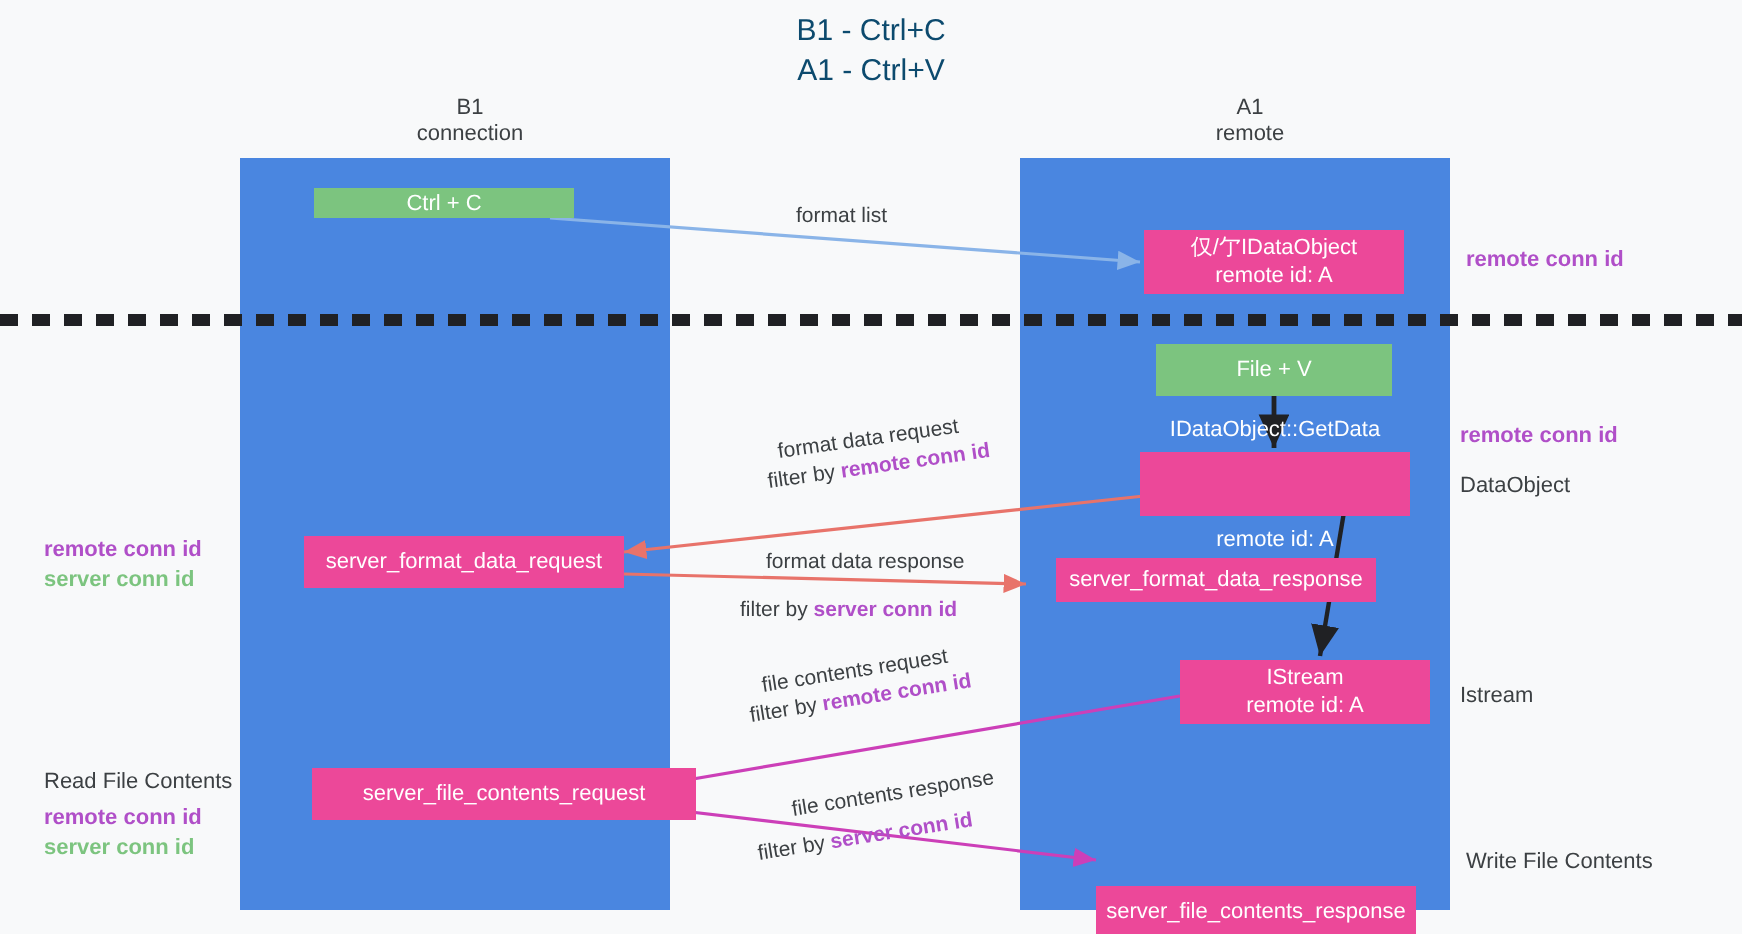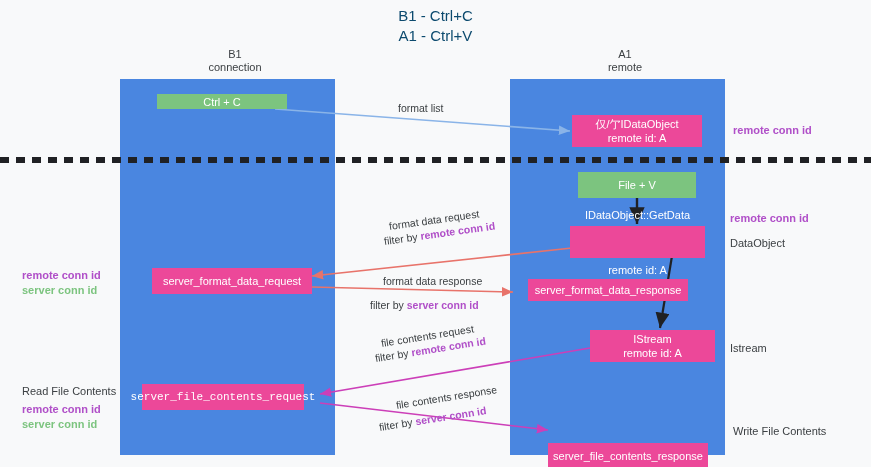--- a/index.html
+++ b/index.html
@@ -126,21 +126,21 @@
 
   <div class="node orange" style="left:484px;top:279px;width:160px;height:22px;margin-left:44px;">
     <span>server_format_data_response</span>
   </div>
 
   <div class="node orange" style="left:590px;top:330px;width:125px;height:32px;">
     <span>IStream</span>
     <span>remote id: A</span>
   </div>
 
-  <div class="node orange" style="left:142px;top:384px;width:162px;height:26px;font-family:Liberation Mono, monospace;">
+  <div class="node orange" style="left:156px;top:384px;width:192px;height:26px;">
     <span>server_file_contents_request</span>
   </div>
 
   <div class="node orange" style="left:548px;top:417px;width:160px;height:26px;margin-top:26px;">
     <span>server_file_contents_response</span>
   </div>
 
   <div class="edge-label" style="left:398px;top:101px;">format list</div>
 
   <div class="edge-label tilt-up" style="left:389px;top:219px;">format data request</div>

